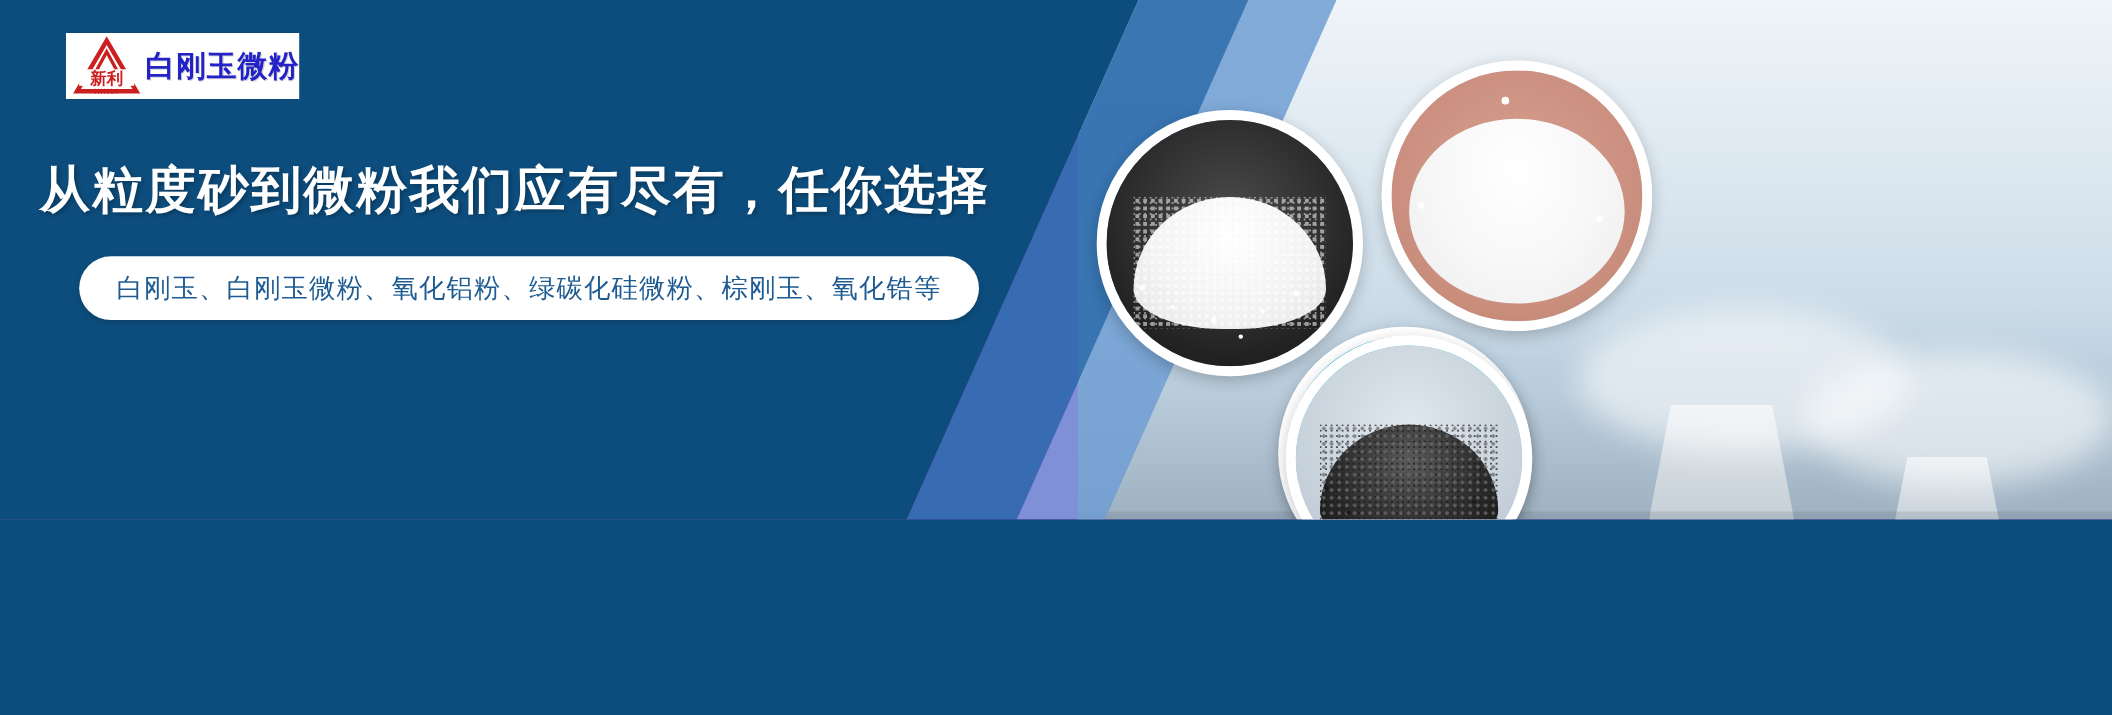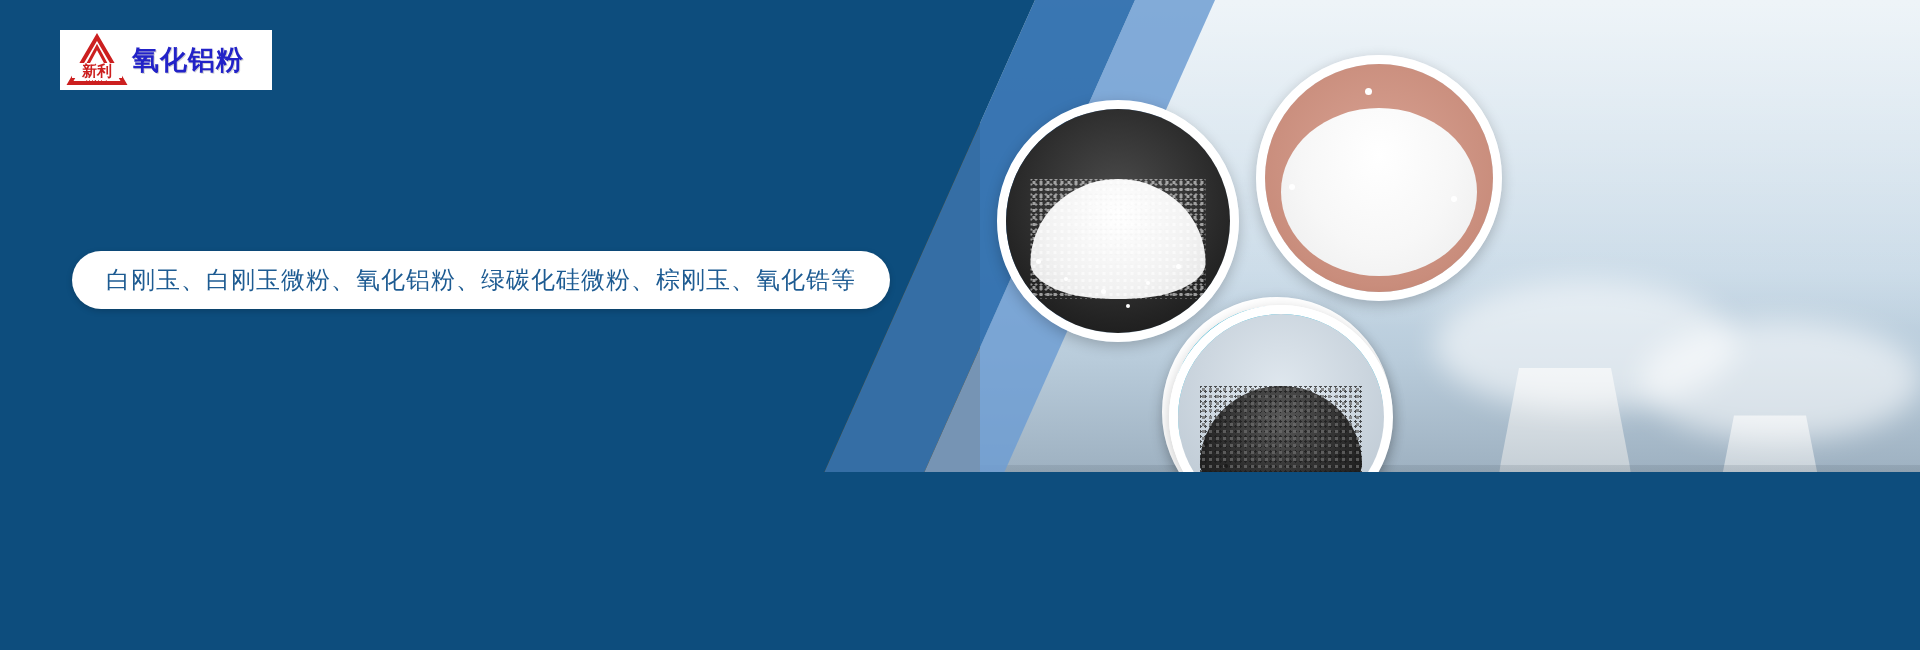--- a/index.html
+++ b/index.html
@@ -1,21 +1,21 @@
 <!DOCTYPE html>
 <html><head>
 <meta charset="utf-8">
 <style>
   html,body{margin:0;padding:0;}
   body{
     width:1920px;height:650px;overflow:hidden;
     font-family:"Liberation Sans","DejaVu Sans",sans-serif;
     background:#0d4d7d;
   }
-  .banner{position:relative;width:1920px;height:472px;overflow:hidden;background:#a16207;}
+  .banner{position:relative;width:1920px;height:472px;overflow:hidden;background:#d946ef;}
 
   
   .photo-bg{
     position:absolute;left:980px;top:0;width:940px;height:650px;
     background:
       linear-gradient(to bottom,#cfe0ec 0%,#c6d8e6 42%,#b9ccdb 55%,#9fb2c2 72%,#8496a6 88%,#73838f 100%);
     overflow:hidden;
   }
   
   .tower{position:absolute;bottom:0;background:linear-gradient(to bottom,#e9eef2,#b9c4cc 55%,#9aa7b1);}
@@ -68,21 +68,21 @@
   
   .headline{
     position:absolute;left:36px;top:142px;
     color:#ffffff;font-size:46px;font-weight:bold;letter-spacing:2px;
     white-space:nowrap;
     text-shadow:2px 2px 4px rgba(0,0,0,.28);
   }
 
   
   .pill{
-    position:absolute;left:72px;top:251px;
+    position:absolute;left:72px;top:233px;
     height:58px;padding:0 34px;box-sizing:border-box;
     background:#ffffff;border-radius:29px;
     display:flex;align-items:center;
     box-shadow:0 2px 6px rgba(0,0,0,.18);
     justify-content:flex-end;
   }
   .pill-text{
     color:#1d5b92;font-size:24px;letter-spacing:1px;white-space:nowrap;
   }
 
@@ -209,22 +209,23 @@
   <div class="logo-box">
     <span class="logo-mark">
       <svg width="62" height="54" viewBox="0 0 62 54" xmlns="http://www.w3.org/2000/svg">
         <polygon points="31,4 58,50 4,50" fill="none" stroke="#cc1f1f" stroke-width="4"></polygon>
         <polygon points="31,14 44,38 18,38" fill="none" stroke="#cc1f1f" stroke-width="3"></polygon>
         <rect x="6" y="30" width="50" height="15" fill="#ffffff"></rect>
         <text x="31" y="43" font-family="'Liberation Sans',sans-serif" font-size="15" font-weight="bold" fill="#cc1f1f" text-anchor="middle">新利</text>
         <text x="31" y="52" font-family="'Liberation Sans',sans-serif" font-size="7" fill="#cc1f1f" text-anchor="middle" letter-spacing="1">XINLI</text>
       </svg>
     </span>
-    <span class="logo-text">氧化铝粉</span>
-  </div>
-
+    <span class="logo-text">白刚玉微粉</span>
+  </div>
+
+  <div class="headline">从粒度砂到微粉我们应有尽有，任你选择</div>
 
   <div class="pill">
     <span class="pill-text">白刚玉、白刚玉微粉、氧化铝粉、绿碳化硅微粉、棕刚玉、氧化锆等</span>
   </div>
 
 
 </div>
 
 </body></html>

